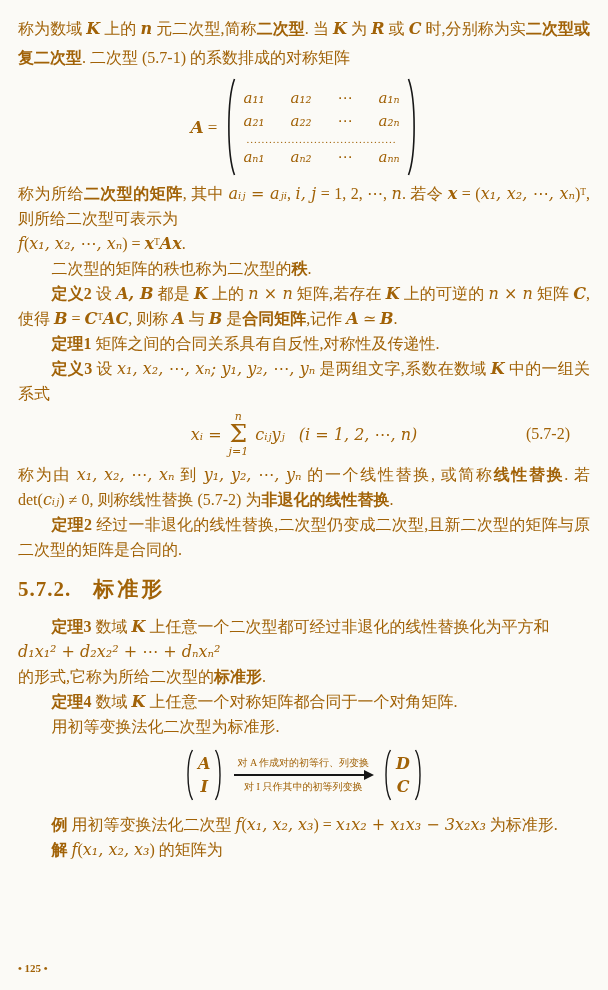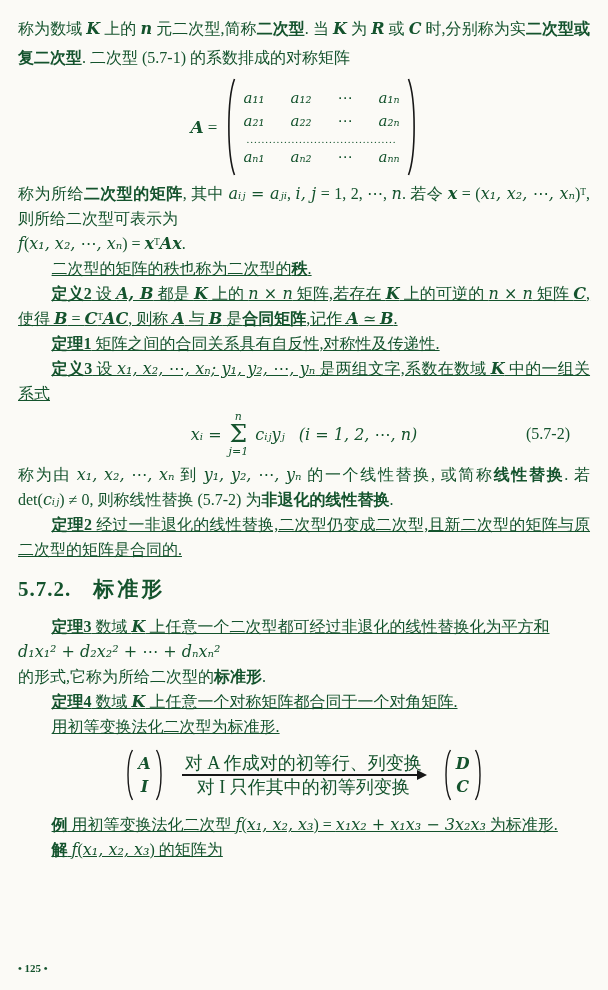--- a/index.html
+++ b/index.html
@@ -2,31 +2,31 @@
 <html><head>
 <meta charset="utf-8">
 <style>
   html,body{margin:0;padding:0;}
   body{background:#d8d5cd;}
   .page{
     position:relative;
     width:608px;height:990px;
     margin:0 auto;
     background:#fbfaf6;
-    color:#14532d;
+    color:#a16207;
     font-family:"Liberation Serif","DejaVu Serif","DejaVu Sans",serif;
     font-size:16px;
     overflow:hidden;
     display:flex;flex-direction:column;
     box-sizing:border-box;
     padding:14px 18px 0 18px;
   }
   p.line{margin:0;line-height:25px;text-align:justify;}
   p.first{line-height:29px;}
-  .indent{text-indent:2.1em;text-decoration:underline;}
+  .indent{text-indent:2.1em;}
   .b{font-weight:bold;}
   .i{font-style:italic;font-family:"DejaVu Serif","DejaVu Sans",serif;}
   .center{text-align:center;}
   
   .matrix-wrap{display:flex;justify-content:center;align-items:center;margin:5px 0 4px 0;}
   .m-lhs{font-size:17px;margin-right:8px;}
   .m-grid{display:grid;grid-template-columns:repeat(4,auto);column-gap:26px;row-gap:5px;
           font-size:15px;text-align:center;padding:2px 7px;align-items:center;}
   .m-cell{font-style:italic;font-family:"DejaVu Serif","DejaVu Sans",serif;}
   .m-dots{grid-column:1/5;font-style:normal;font-size:11px;letter-spacing:1px;line-height:8px;
@@ -43,21 +43,21 @@
   
   .sec-head{display:flex;align-items:baseline;margin:13px 0 11px 0;font-weight:bold;}
   .sec-num{font-size:21px;letter-spacing:1px;}
   .sec-title{font-size:21px;margin-left:22px;letter-spacing:3px;}
   
   .diag{display:flex;justify-content:center;align-items:center;margin:5px 0 6px 0;height:62px;}
   .vec{display:flex;align-items:center;}
   .vec-col{display:flex;flex-direction:column;align-items:center;justify-content:center;
            font-size:16px;line-height:23px;padding:0 4px;}
   .vec-col span{font-style:italic;font-weight:bold;font-family:"DejaVu Serif","DejaVu Sans",serif;}
-  .xarrow{display:flex;flex-direction:column;align-items:center;margin:0 18px;font-size:18px;line-height:20px;text-align:center;}
+  .xarrow{display:flex;flex-direction:column;align-items:center;margin:0 11px;font-size:10px;line-height:20px;text-align:center;}
   .xline{position:relative;align-self:stretch;height:2px;background:#171717;margin:1px 0;}
   .xline::after{content:"";position:absolute;right:-2px;top:-4px;
                 border-left:10px solid #171717;border-top:5px solid transparent;border-bottom:5px solid transparent;}
   .xtop,.xbot{padding:0 3px;}
   
   .footer{margin-top:auto;text-align:left;padding:0 58px 16px 0;font-weight:bold;font-size:11px;}
 </style>
 </head>
 <body>
 

